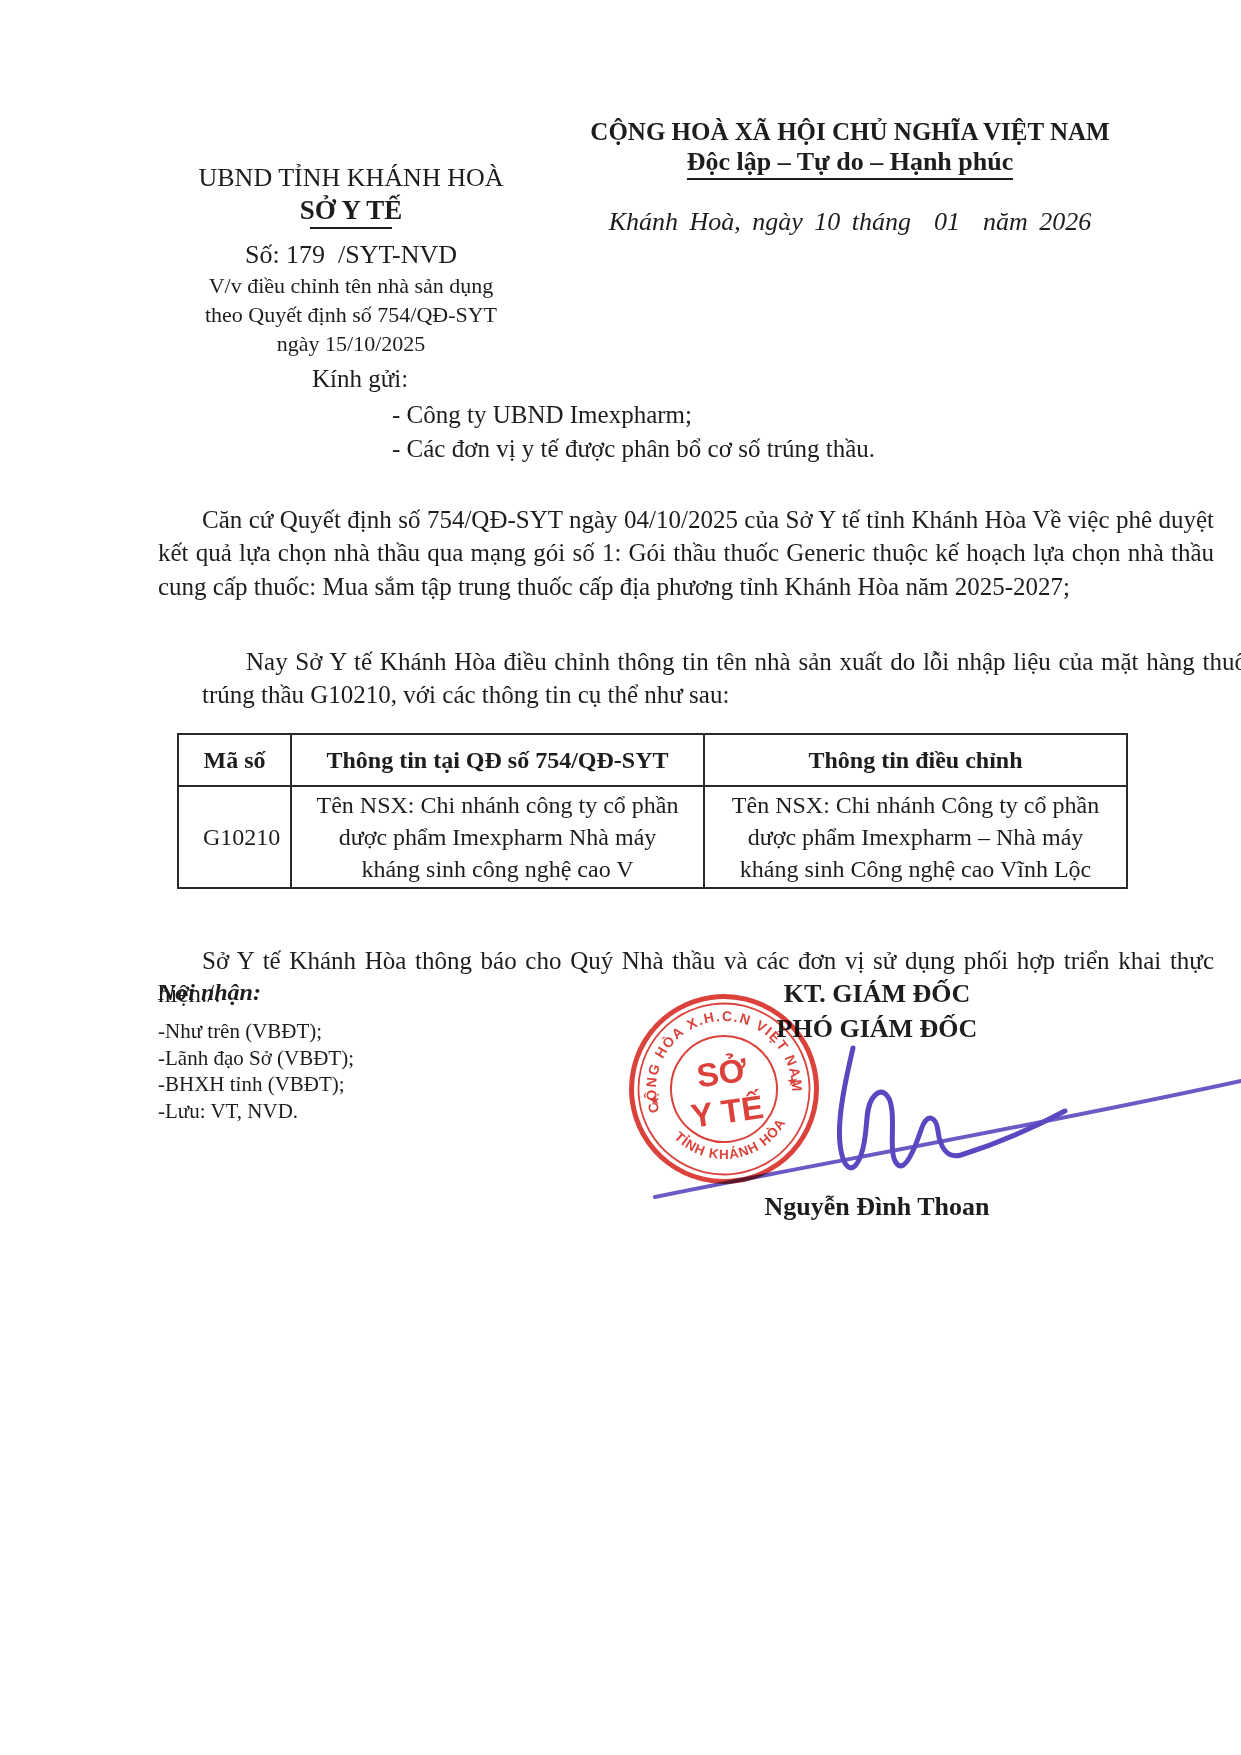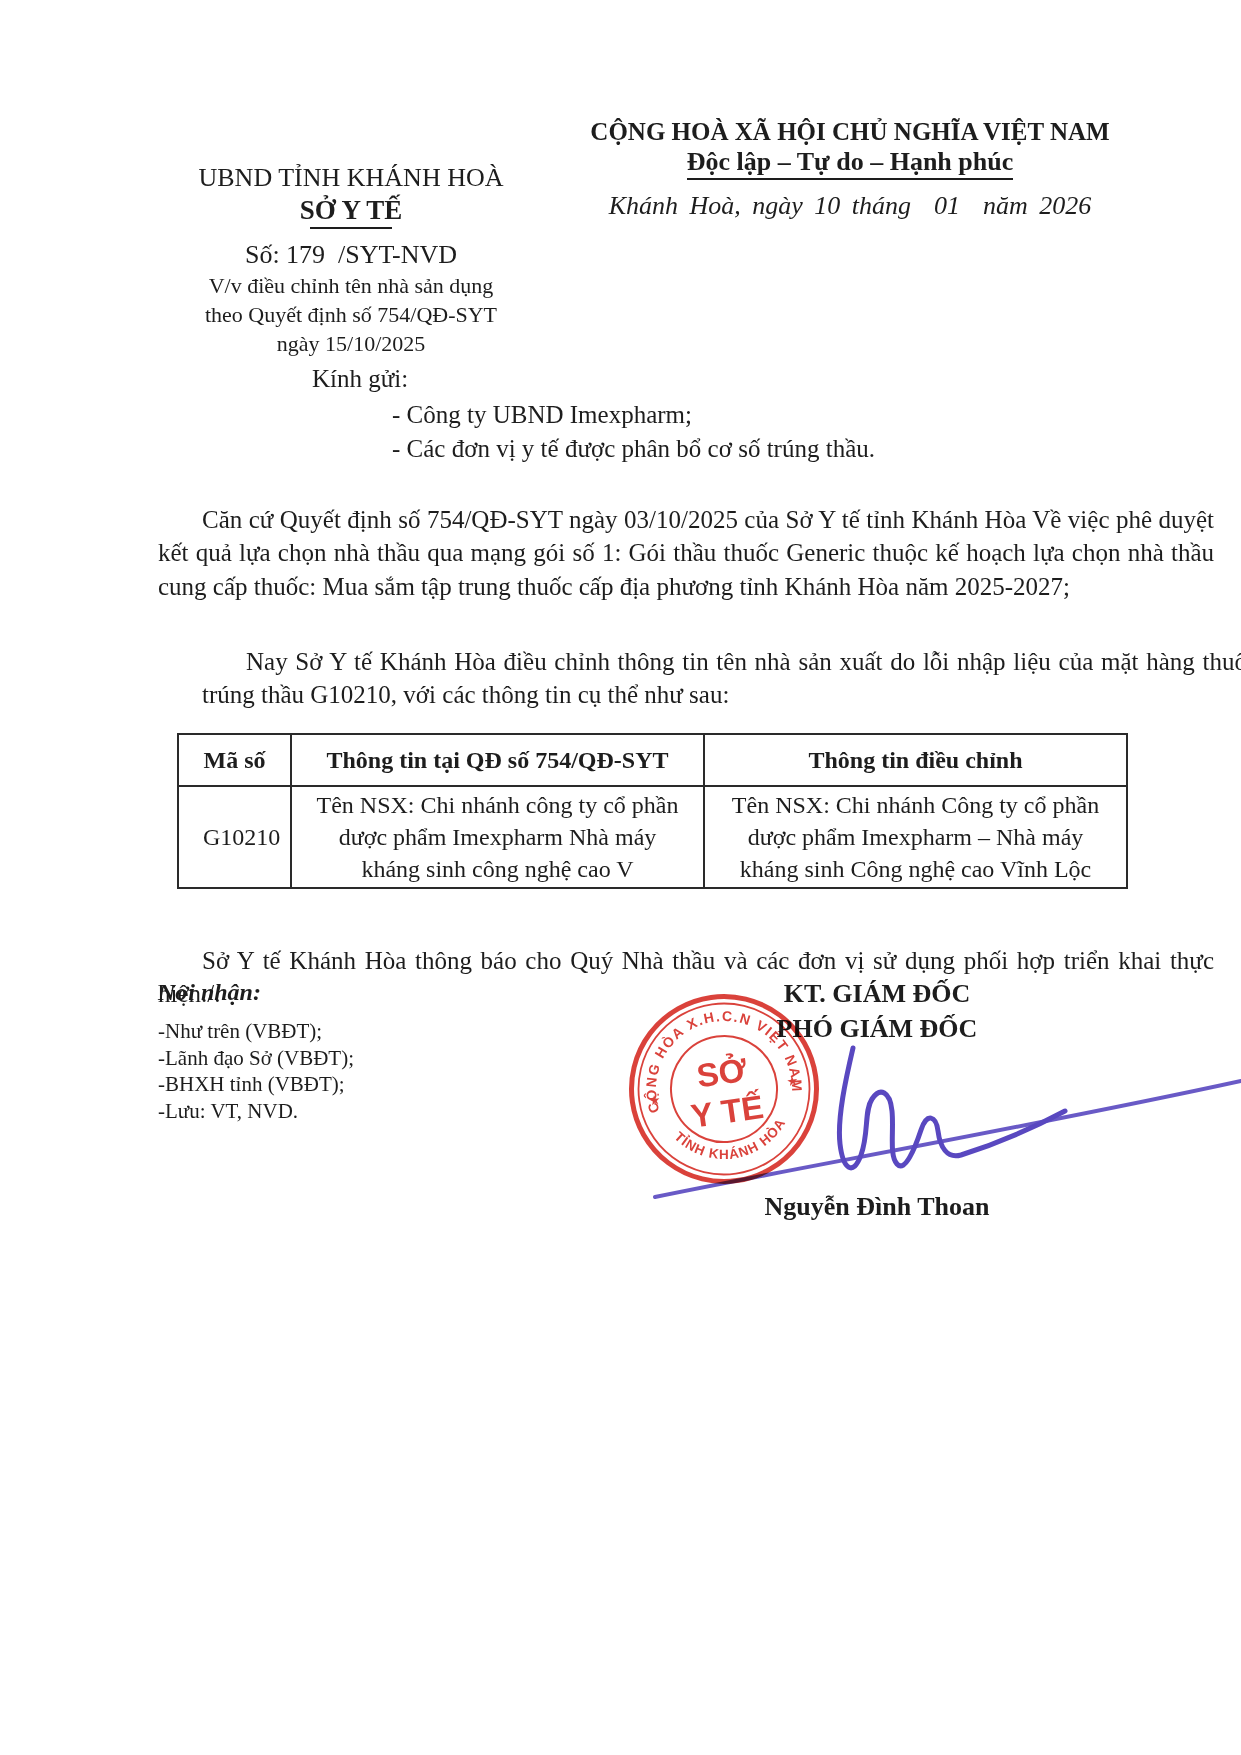--- a/index.html
+++ b/index.html
@@ -20,21 +20,21 @@
   .org-underline { width:82px; border-bottom:2px solid #1d1d1d; margin:1px auto 10px auto; }
   .hdr-left .doc-number { font-size:26px; line-height:32px; }
   .hdr-left .subject { font-size:22px; line-height:29px; }
 
   
   .hdr-right { left:558px; top:116px; width:584px; }
   .hdr-right .country { font-size:25px; line-height:31px; font-weight:bold; }
   .hdr-right .motto { font-size:26px; line-height:30px; font-weight:bold; display:inline-block;
                       border-bottom:2px solid #1d1d1d; padding-bottom:1px; }
   .hdr-right .dateline { font-size:26px; line-height:34px; font-style:italic;
-                         word-spacing:5px; white-space:pre; margin-top:9px; }
+                         word-spacing:5px; white-space:pre; margin-top:25px; }
 
   
   .kinh-gui { left:312px; top:362px; font-size:25px; line-height:33px; }
   .recipients-to { left:392px; top:398px; font-size:25px; line-height:34px; }
 
   
   .para { left:158px; width:1056px; font-size:25px; line-height:33.3px;
           text-align:justify; text-indent:44px; }
   .p1 { top:503px; }
   .p2 { top:645px;margin-left:44px; }
@@ -88,21 +88,21 @@
     </div>
     <div class="dateline">Khánh Hoà, ngày 10 tháng  01  năm 2026</div>
   </div>
 
   <div class="abs kinh-gui">Kính gửi:</div>
   <div class="abs recipients-to">
     <div>- Công ty UBND Imexpharm;</div>
     <div>- Các đơn vị y tế được phân bổ cơ số trúng thầu.</div>
   </div>
 
-  <div class="abs para p1">Căn cứ Quyết định số 754/QĐ-SYT ngày 03/10/2025 của Sở Y tế tỉnh Khánh Hòa Về việc phê duyệt kết quả lựa chọn nhà thầu qua mạng gói số 1: Gói thầu thuốc Generic thuộc kế hoạch lựa chọn nhà thầu cung cấp thuốc: Mua sắm tập trung thuốc cấp địa phương tỉnh Khánh Hòa năm 2025-2027;</div>
+  <div class="abs para p1">Căn cứ Quyết định số 754/QĐ-SYT ngày 04/10/2025 của Sở Y tế tỉnh Khánh Hòa Về việc phê duyệt kết quả lựa chọn nhà thầu qua mạng gói số 1: Gói thầu thuốc Generic thuộc kế hoạch lựa chọn nhà thầu cung cấp thuốc: Mua sắm tập trung thuốc cấp địa phương tỉnh Khánh Hòa năm 2025-2027;</div>
   <div class="abs para p2">Nay Sở Y tế Khánh Hòa điều chỉnh thông tin tên nhà sản xuất do lỗi nhập liệu của mặt hàng thuốc trúng thầu G10210, với các thông tin cụ thể như sau:</div>
 
   <table class="doc-table">
     <colgroup>
       <col class="col-code">
         <col class="col-orig">
         <col class="col-adj">
     </colgroup>
     <thead>
       <tr>

